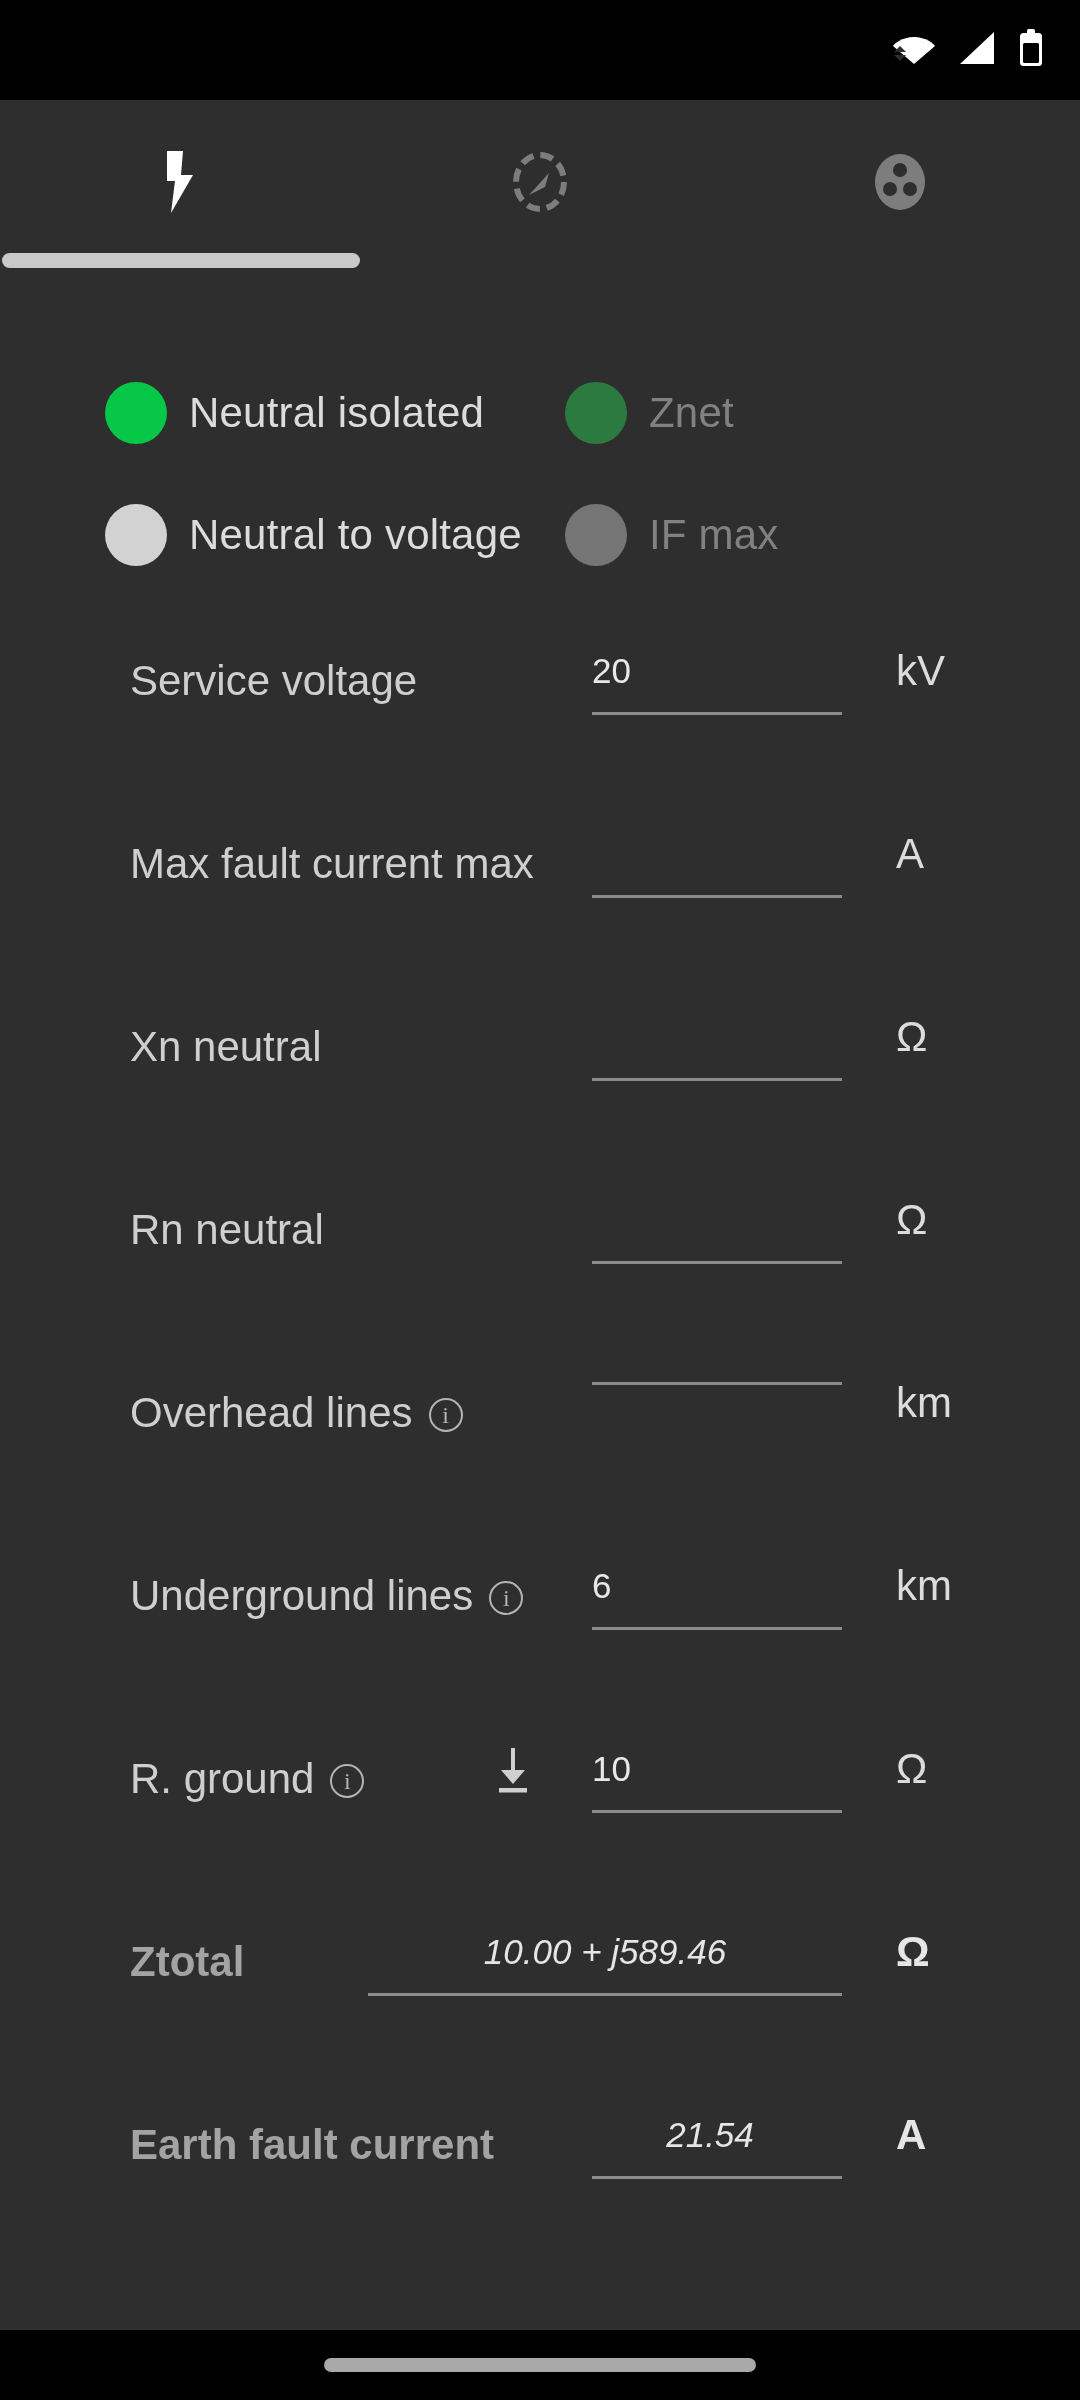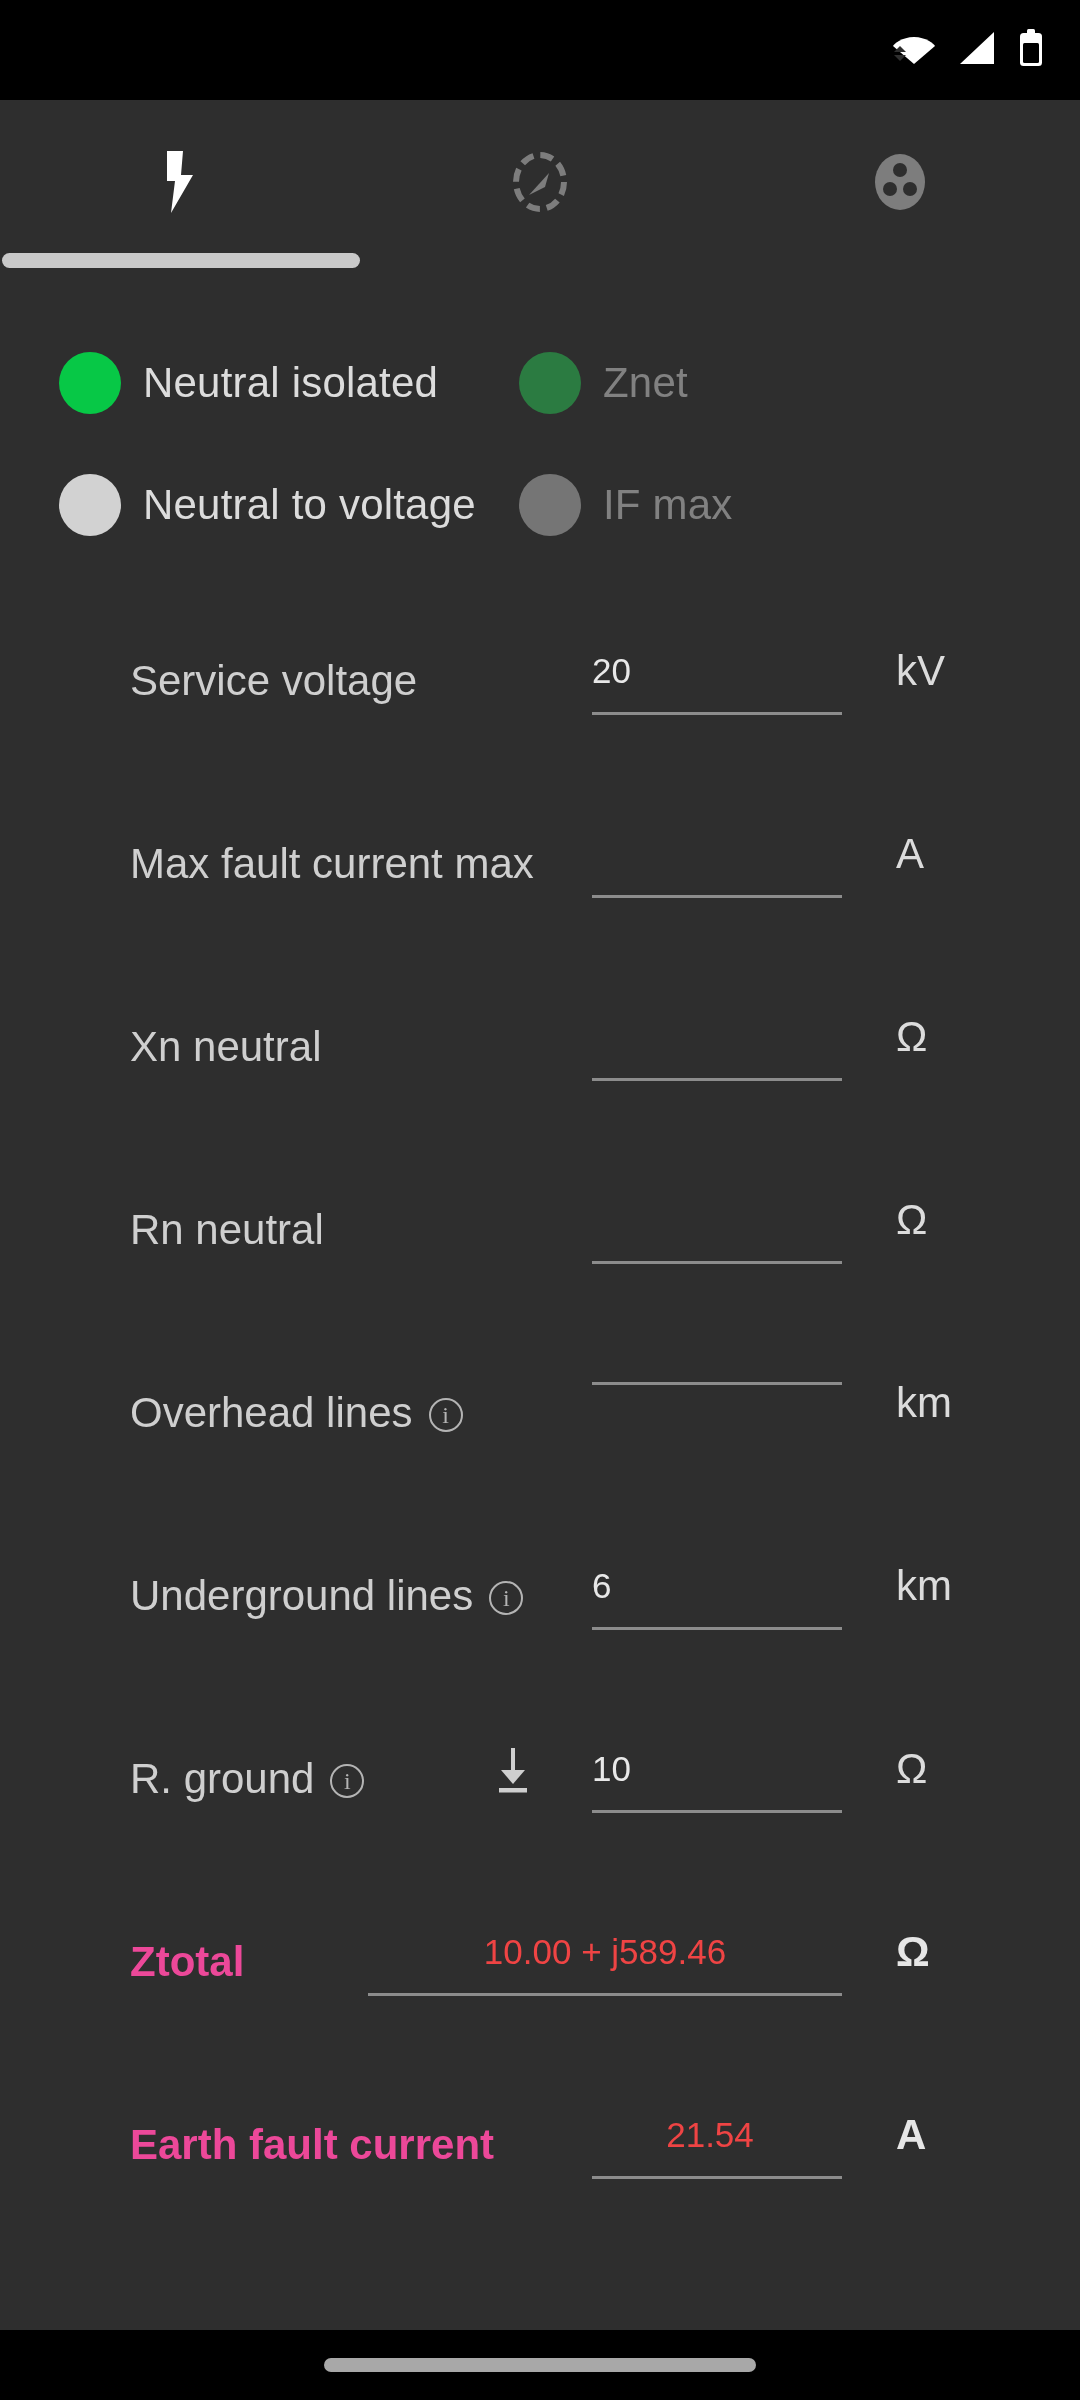--- a/index.html
+++ b/index.html
@@ -49,23 +49,23 @@
     position:absolute;
     left:2px; top:153px;
     width:358px; height:15px;
     background:#c9c9c9;
     border-radius:8px;
   }
 
   
   .options { padding:54px 0 0 0; }
   .opt-row {
-    display:flex; align-items:center;
+    display:flex; align-items:flex-end;
     height:122px;
-    padding-left:59px;
+    padding-left:105px;
   }
   .opt {
     display:flex; align-items:center; gap:22px;
   }
   .opt.first { width:460px; }
   .dot {
     width:62px; height:62px; border-radius:50%;
     flex:0 0 auto;
   }
   .dot.green-bright { background:#07c846; }
@@ -84,21 +84,21 @@
     display:flex; align-items:flex-start;
   }
   .frow-label {
     font-size:42px;
     color:#cfcfcf;
     line-height:62px;
     display:flex; align-items:center; gap:16px;
     white-space:nowrap;
     margin-top:16px;
   }
-  .frow-label.bold { color:#ec4899; font-weight:bold; }
+  .frow-label.bold { color:#a3a3a3; font-weight:bold; }
 
   .info-icon {
     width:34px; height:34px; border-radius:50%;
     border:2.5px solid #b4b4b4;
     display:inline-flex; align-items:center; justify-content:center;
     font-size:24px; color:#b4b4b4; line-height:1;
     font-family:"Liberation Serif", serif;
     flex:0 0 auto;
     position:relative; top:2px;
   }
@@ -109,21 +109,21 @@
     top:6px;
     left:592px;
     width:250px;
   }
   .field.wide { left:368px; width:474px; }
   .field-value {
     font-size:35px; color:#e8e8e8;
     height:62px; line-height:62px;
     white-space:nowrap; overflow:hidden;
   }
-  .field-value.green  { color:#ef4444; }
+  .field-value.green  { color:#e5e5e5;font-style:italic; }
   .field-value.center { text-align:center; }
   .field-value.right  { text-align:center; padding-right:14px; }
   .field-underline {
     margin-top:10px;
     height:3px;
     background:#8c8c8c;
     width:100%;
   }
   .unit {
     position:absolute;

